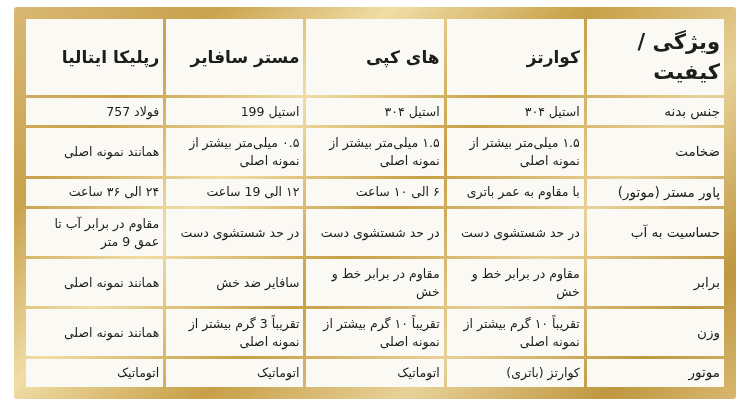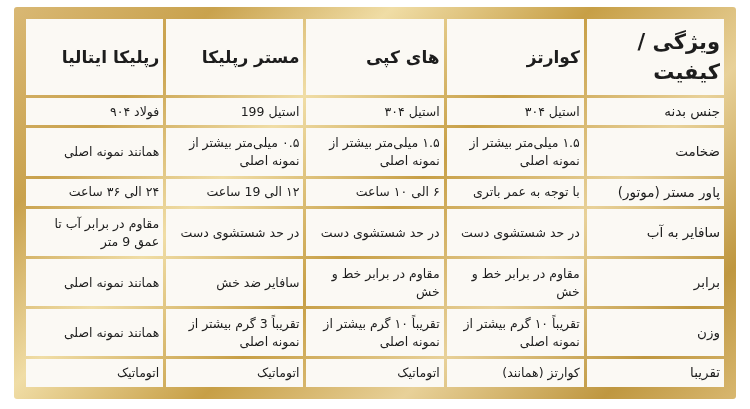--- a/index.html
+++ b/index.html
@@ -70,50 +70,50 @@
 <body>
 
 <div class="frame">
   <div class="table-wrap">
     <table class="spec">
       <tbody>
         <tr class="header-row">
           <td class="label-col">ویژگی / کیفیت</td>
           <td>کوارتز</td>
           <td>های کپی</td>
-          <td>مستر رپلیکا</td>
+          <td>مستر سافایر</td>
           <td>رپلیکا ایتالیا</td>
         </tr>
 
         <tr>
           <td class="label-col">جنس بدنه</td>
           <td>استیل ۳۰۴</td>
           <td>استیل ۳۰۴</td>
           <td>استیل 199</td>
-          <td>فولاد ۹۰۴</td>
+          <td>فولاد 757</td>
         </tr>
 
         <tr>
           <td class="label-col">ضخامت</td>
           <td>۱.۵ میلی‌متر بیشتر از نمونه اصلی</td>
           <td>۱.۵ میلی‌متر بیشتر از نمونه اصلی</td>
           <td>۰.۵ میلی‌متر بیشتر از نمونه اصلی</td>
           <td>همانند نمونه اصلی</td>
         </tr>
 
         <tr>
           <td class="label-col">پاور مستر (موتور)</td>
-          <td>با توجه به عمر باتری</td>
+          <td>با مقاوم به عمر باتری</td>
           <td>۶ الی ۱۰ ساعت</td>
           <td>۱۲ الی 19 ساعت</td>
           <td>۲۴ الی ۳۶ ساعت</td>
         </tr>
 
         <tr>
-          <td class="label-col">سافایر به آب</td>
+          <td class="label-col">حساسیت به آب</td>
           <td>در حد شستشوی دست</td>
           <td>در حد شستشوی دست</td>
           <td>در حد شستشوی دست</td>
           <td>مقاوم در برابر آب تا عمق 9 متر</td>
         </tr>
 
         <tr>
           <td class="label-col">برابر</td>
           <td>مقاوم در برابر خط و خش</td>
           <td>مقاوم در برابر خط و خش</td>
@@ -123,22 +123,22 @@
 
         <tr>
           <td class="label-col">وزن</td>
           <td>تقریباً ۱۰ گرم بیشتر از نمونه اصلی</td>
           <td>تقریباً ۱۰ گرم بیشتر از نمونه اصلی</td>
           <td>تقریباً 3 گرم بیشتر از نمونه اصلی</td>
           <td>همانند نمونه اصلی</td>
         </tr>
 
         <tr>
-          <td class="label-col">تقریبا</td>
-          <td>کوارتز (همانند)</td>
+          <td class="label-col">موتور</td>
+          <td>کوارتز (باتری)</td>
           <td>اتوماتیک</td>
           <td>اتوماتیک</td>
           <td>اتوماتیک</td>
         </tr>
       </tbody>
     </table>
   </div>
 </div>
 
 </body></html>

